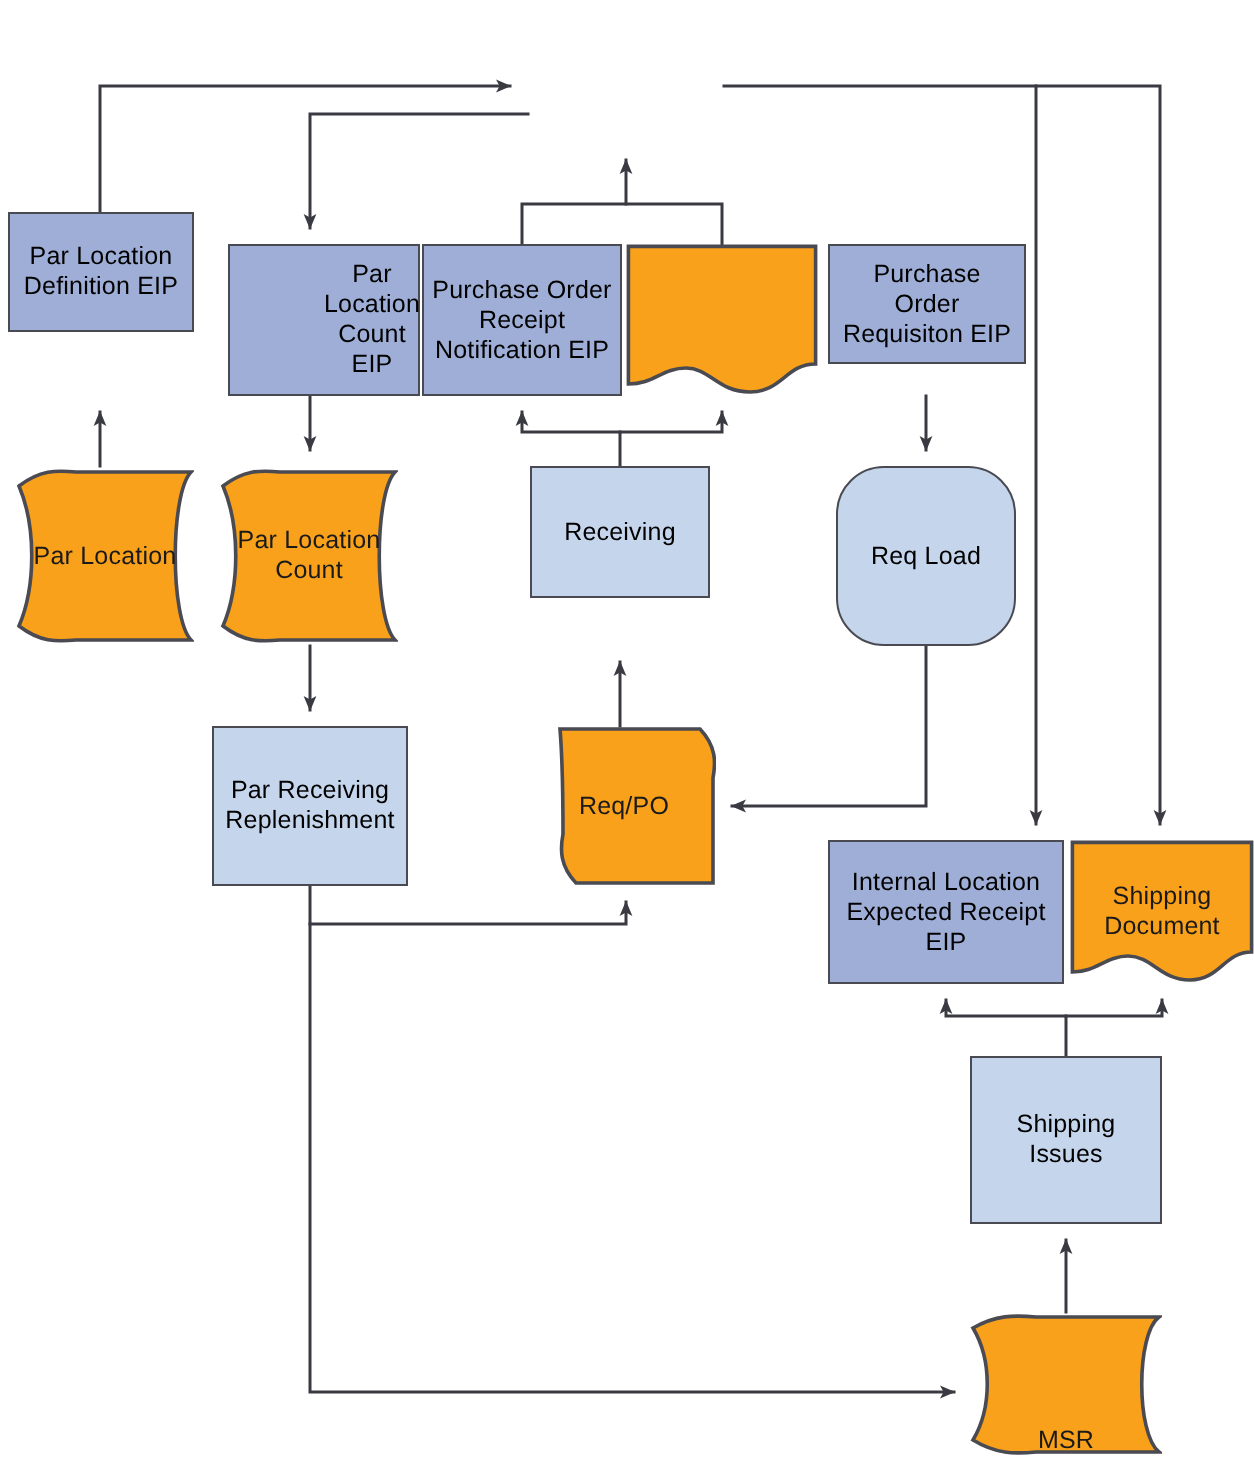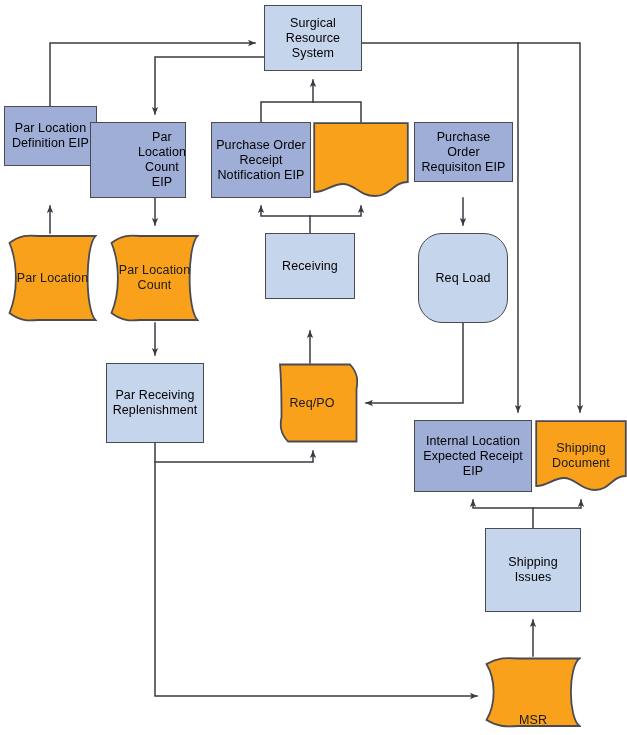--- a/index.html
+++ b/index.html
@@ -56,29 +56,26 @@
 
       <path d="M155,462 L155,696 L477,696" marker-end="url(#ah)"></path>
 
       <path d="M533,528 L533,508 L473,508 L473,500" marker-end="url(#ah)"></path>
       <path d="M533,508 L581,508 L581,500" marker-end="url(#ah)"></path>
 
       <path d="M533,656 L533,620" marker-end="url(#ah)"></path>
     </g>
   </svg>
 
-  <div class="node proc" style="left:264px;top:5px;width:98px;height:66px;">
-    <span class="lbl">Surgical Resource System</span>
-  </div>
 
   <div class="node eip" style="left:4px;top:106px;width:93px;height:60px;">
     <span class="lbl">Par Location Definition EIP</span>
   </div>
 
-  <div class="node eip" style="left:90px;top:122px;width:96px;height:76px;padding-left:48px;">
+  <div class="node eip" style="left:114px;top:122px;width:96px;height:76px;padding-left:48px;">
     <span class="lbl">Par Location Count EIP</span>
   </div>
 
   <div class="node eip" style="left:211px;top:122px;width:100px;height:76px;">
     <span class="lbl">Purchase Order Receipt Notification EIP</span>
   </div>
 
   <div class="node doc" style="left:313px;top:122px;width:96px;height:76px;">
     <svg class="shape-svg" viewBox="0 0 96 76" preserveAspectRatio="none">
       <path d="M1.2,1.2 H94.8 V60 C80,60 78,74 62,74 C46,74 42,62 30,62 C18,62 14,70 1.2,70 Z" fill="#f9a11b" stroke="#4a4a52" stroke-width="1.8"></path>

